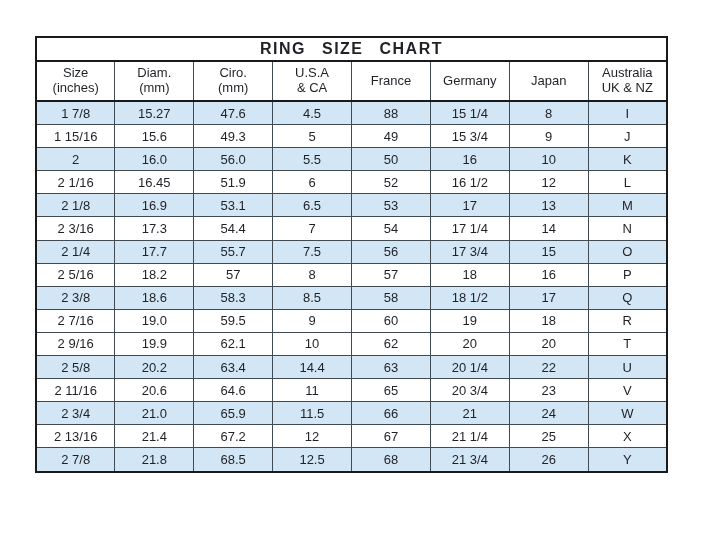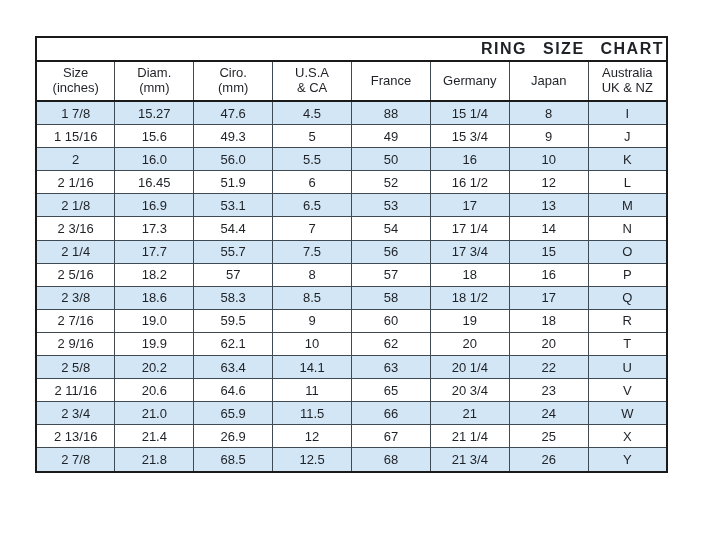--- a/index.html
+++ b/index.html
@@ -37,21 +37,20 @@
     overflow: hidden;
   }
   tr.title-row td {
     height: 22px;
     font-size: 16px;
     font-weight: 700;
     letter-spacing: 1.5px;
     word-spacing: 10px;
     border-bottom: 2px solid var(--outer, #1a1a1a);
     background: #ffffff;
-    text-align: right;
   }
   tr.header-row th {
     height: 38px;
     font-size: 13px;
     font-weight: 400;
     line-height: 1.15;
     white-space: pre-line;
     border-bottom: 2px solid var(--outer, #1a1a1a);
     background: #ffffff;
     margin-top: 32px;
@@ -199,21 +198,21 @@
     <td>10</td>
     <td>62</td>
     <td>20</td>
     <td>20</td>
     <td>T</td>
   </tr>
         <tr class="data-row alt">
     <td>2 5/8</td>
     <td>20.2</td>
     <td>63.4</td>
-    <td>14.1</td>
+    <td>14.4</td>
     <td>63</td>
     <td>20 1/4</td>
     <td>22</td>
     <td>U</td>
   </tr>
         <tr class="data-row">
     <td>2 11/16</td>
     <td>20.6</td>
     <td>64.6</td>
     <td>11</td>
@@ -228,21 +227,21 @@
     <td>65.9</td>
     <td>11.5</td>
     <td>66</td>
     <td>21</td>
     <td>24</td>
     <td>W</td>
   </tr>
         <tr class="data-row">
     <td>2 13/16</td>
     <td>21.4</td>
-    <td>26.9</td>
+    <td>67.2</td>
     <td>12</td>
     <td>67</td>
     <td>21 1/4</td>
     <td>25</td>
     <td>X</td>
   </tr>
         <tr class="data-row alt">
     <td>2 7/8</td>
     <td>21.8</td>
     <td>68.5</td>

